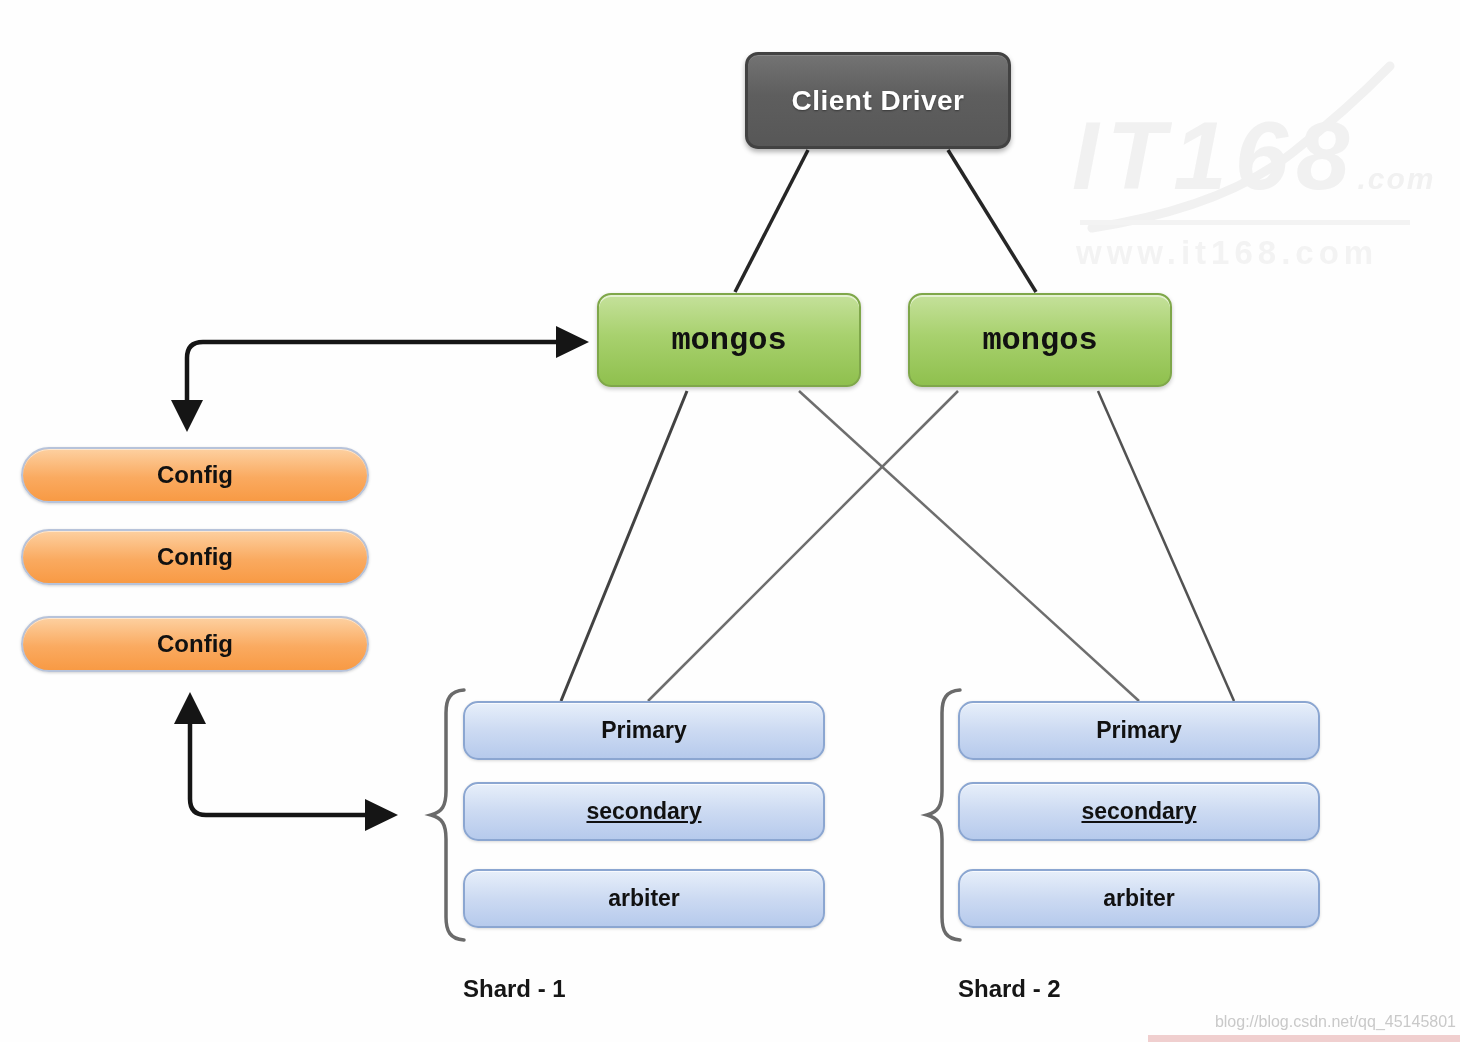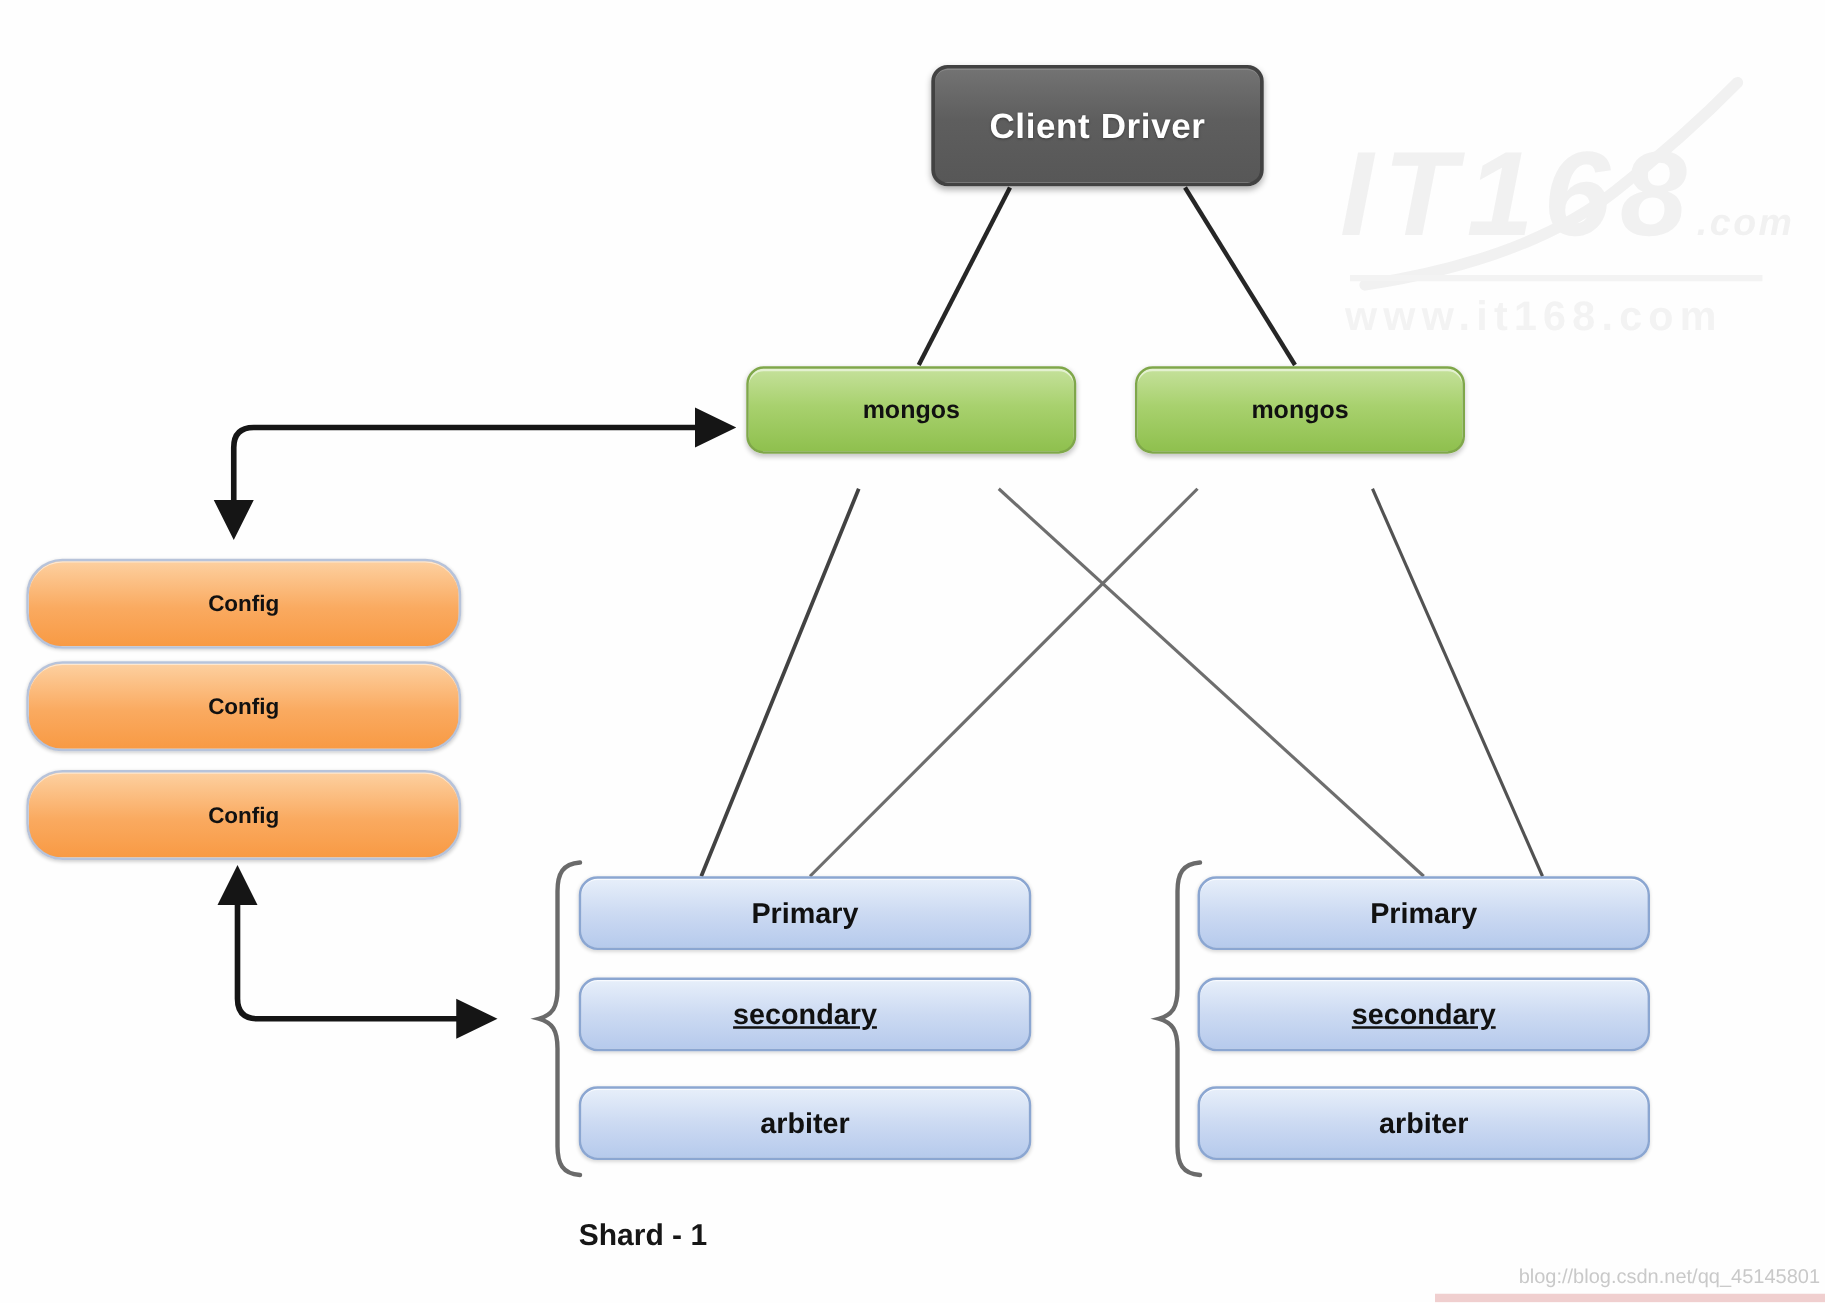--- a/index.html
+++ b/index.html
@@ -14,30 +14,31 @@
   }
   .client{
     left:745px;top:52px;width:266px;height:97px;
     background:linear-gradient(180deg,#737373 0%,#5e5e5e 45%,#575757 100%);
     border:3px solid #424242;border-radius:13px;
     color:#fff;font-size:28px;letter-spacing:.5px;
     box-shadow:0 3px 5px rgba(0,0,0,.3), inset 0 1px 0 rgba(255,255,255,.15);
     text-shadow:0 1px 2px rgba(0,0,0,.4);
   }
   .mongos{
-    top:293px;width:264px;height:70px;
+    top:293px;width:264px;height:94px;
     background:linear-gradient(180deg,#c5e19b 0%,#a8d16e 45%,#8fc04e 100%);
-    border:2px solid #7fa74a;border-radius:14px;font-size:20px;
+    border:2px solid #7fa74a;border-radius:14px;font-size:32px;
     box-shadow:inset 0 2px 0 rgba(255,255,255,.55), 0 2px 4px rgba(0,0,0,.22);
+    font-family:Liberation Mono, monospace;
   }
   .m1{left:597px;} .m2{left:908px;}
   .config{
-    left:21px;width:348px;height:72px;
+    left:21px;width:348px;height:56px;
     background:linear-gradient(180deg,#fdd0a0 0%,#faaa60 55%,#f89a44 100%);
-    border:2px solid #b7c3da;border-radius:29px;font-size:18px;
+    border:2px solid #b7c3da;border-radius:29px;font-size:24px;
     box-shadow:0 1px 3px rgba(0,0,0,.18), inset 0 1px 0 rgba(255,255,255,.5);
   }
   .c1{top:447px;} .c2{top:529px;} .c3{top:616px;}
   .member{
     width:362px;height:59px;
     background:linear-gradient(180deg,#e7effa 0%,#ccdaf2 50%,#b6caec 100%);
     border:2px solid #8ba6d1;border-radius:15px;font-size:23px;
     box-shadow:0 1px 3px rgba(0,0,0,.15), inset 0 1px 0 rgba(255,255,255,.7);
   }
   .s1{left:463px;} .s2{left:958px;}
@@ -124,17 +125,18 @@
 
   <div class="node member s1 row1">Primary</div>
   <div class="node member s1 row2">secondary</div>
   <div class="node member s1 row3">arbiter</div>
 
   <div class="node member s2 row1">Primary</div>
   <div class="node member s2 row2">secondary</div>
   <div class="node member s2 row3">arbiter</div>
 
   <div class="shard-label l1">Shard - 1</div>
+  <div class="shard-label l2">Shard - 2</div>
 
   <div class="csdn">blog://blog.csdn.net/qq_45145801</div>
   <div class="pink-strip"></div>
 
 </div>
 
 </body></html>

